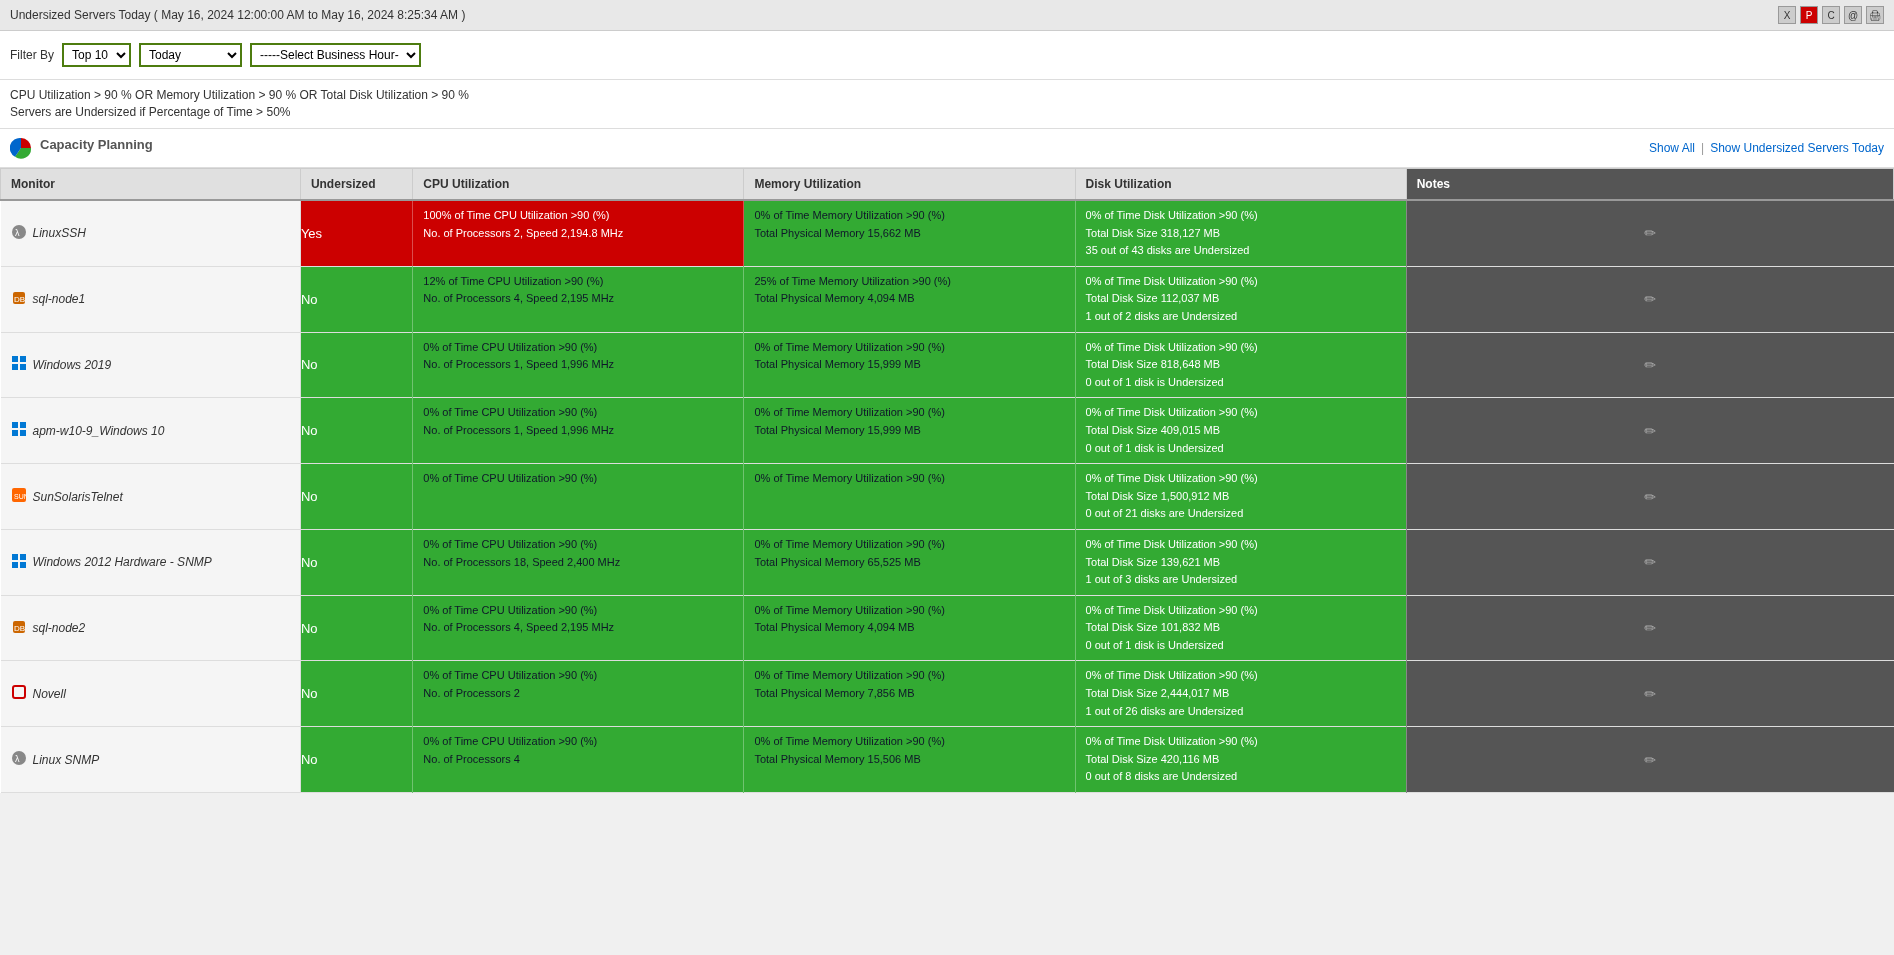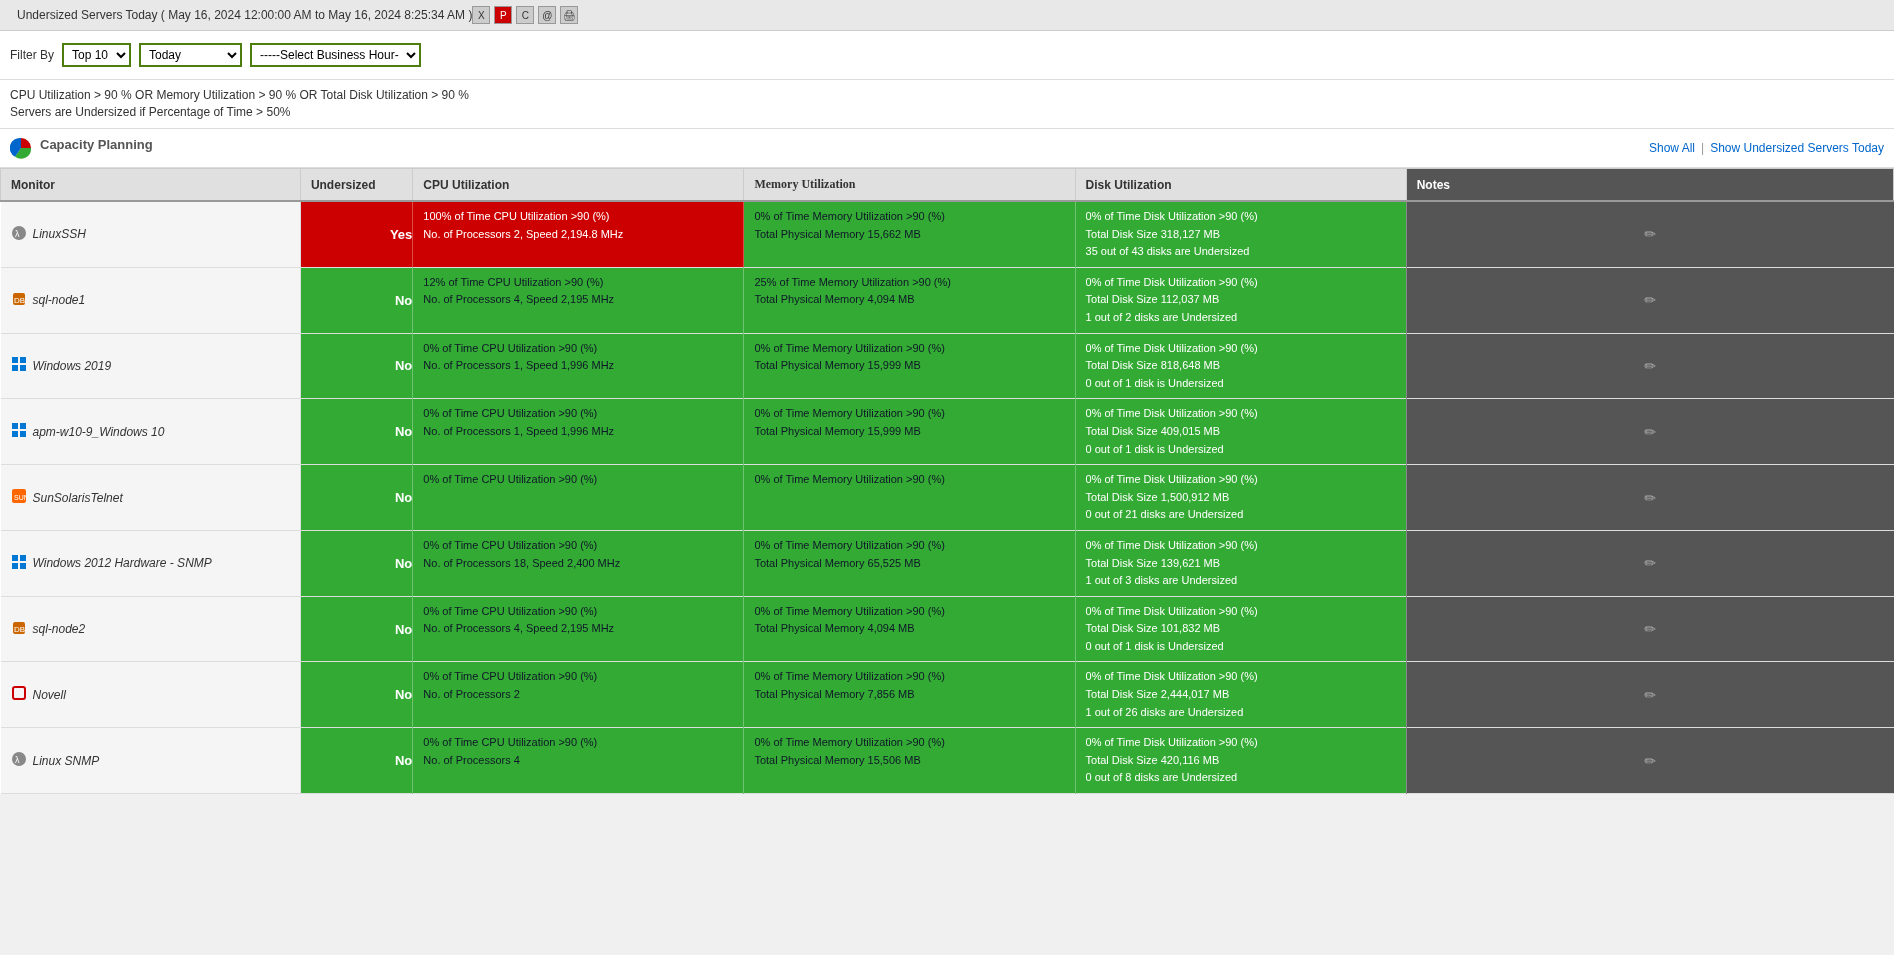--- a/index.html
+++ b/index.html
@@ -1,18 +1,18 @@
 <!DOCTYPE html>
 <html><head>
   <meta charset="utf-8">
   <style>
     * { box-sizing: border-box; margin: 0; padding: 0; }
     body { font-family: Arial, sans-serif; font-size: 12px; background: #f0f0f0; color: #333; }
 
-    .top-bar { background: #e8e8e8; padding: 6px 17px; border-bottom: 1px solid #ccc; display: flex; align-items: center; }
+    .top-bar { background: #e8e8e8; padding: 6px 10px; border-bottom: 1px solid #ccc; display: flex; align-items: center; justify-content: space-between; }
     .top-bar-title { font-size: 12px; color: #333; }
     .top-bar-icons { display: flex; gap: 4px; }
     .top-bar-icon { width: 18px; height: 18px; background: #ccc; border: 1px solid #999; cursor: pointer; display: flex; align-items: center; justify-content: center; font-size: 10px; }
 
     .filter-bar { background: #fff; padding: 12px 10px; border-bottom: 1px solid #ddd; display: flex; align-items: center; gap: 8px; }
     .filter-label { font-size: 12px; color: #333; }
     .filter-select { font-size: 12px; border: 2px solid #4d7c0f; padding: 2px 4px; background: #fff; cursor: pointer; }
 
     .info-section { background: #fff; padding: 8px 10px 6px 10px; border-bottom: 1px solid #ddd; }
     .info-line { font-size: 12px; margin-bottom: 3px; color: #333; }
@@ -31,21 +31,21 @@
     thead tr { background: #e0e0e0; }
     thead th { padding: 8px 10px; text-align: left; font-size: 12px; font-weight: bold; color: #333; border: 1px solid #ccc; border-bottom: 2px solid #999; }
     thead th.notes-col { background: #555; color: #fff; }
 
     tbody tr { border-bottom: 1px solid #ddd; }
     tbody tr:nth-child(even) { background: #fafafa; }
     td.monitor-td { width: 240px; background: #f5f5f5; border-right: 1px solid #ddd; vertical-align: middle; }
     td.monitor-td .monitor-inner { display: flex; align-items: center; gap: 6px; padding: 8px 10px; }
     .monitor-name { font-size: 12px; color: #333; font-style: italic; }
 
-    td.undersized-cell { width: 90px; text-align: right; vertical-align: middle; font-weight: bold; font-size: 13px; border-right: 1px solid rgba(255,255,255,0.3); }
+    td.undersized-cell { width: 90px; text-align: left; vertical-align: middle; font-weight: normal; font-size: 13px; border-right: 1px solid rgba(255,255,255,0.3); }
     td.undersized-yes { background: #cc0000; color: #fff; }
     td.undersized-no { background: #33aa33; color: #fff; }
 
     td.cpu-cell { background: #33aa33; color: #0f172a; padding: 6px 10px; vertical-align: top; width: 265px; border-right: 1px solid rgba(255,255,255,0.3); }
     td.cpu-cell-red { background: #cc0000; color: #fff; padding: 6px 10px; vertical-align: top; width: 265px; border-right: 1px solid rgba(255,255,255,0.3); }
     td.mem-cell { background: #33aa33; color: #0f172a; padding: 6px 10px; vertical-align: top; width: 265px; border-right: 1px solid rgba(255,255,255,0.3); }
     td.disk-cell { background: #33aa33; color: #fff; padding: 6px 10px; vertical-align: top; width: 265px; border-right: 1px solid rgba(255,255,255,0.3); }
     td.notes-cell { background: #555; color: #ccc; padding: 6px 10px; vertical-align: middle; text-align: center; width: 390px; }
 
     .cell-line { font-size: 11px; line-height: 1.6; }
@@ -105,21 +105,21 @@
   </div>
 </div>
 
 <div class="table-container">
   <table>
     <thead>
       <tr>
         <th style="width:240px;">Monitor</th>
         <th style="width:90px;">Undersized</th>
         <th style="width:265px;">CPU Utilization</th>
-        <th style="width:265px;font-family:Liberation Serif, serif;">Memory Utilization</th>
+        <th style="width:265px;">Memory Utilization</th>
         <th style="width:265px;">Disk Utilization</th>
         <th class="notes-col">Notes</th>
       </tr>
     </thead>
     <tbody id="table-body">
     <tr style="background: rgb(255, 255, 255);">
     <td class="monitor-td" style="width:240px; padding:0;">
       <div class="monitor-inner">
         <span><svg width="16" height="16" viewBox="0 0 16 16">
                   <circle cx="8" cy="8" r="7" fill="#888"></circle>

